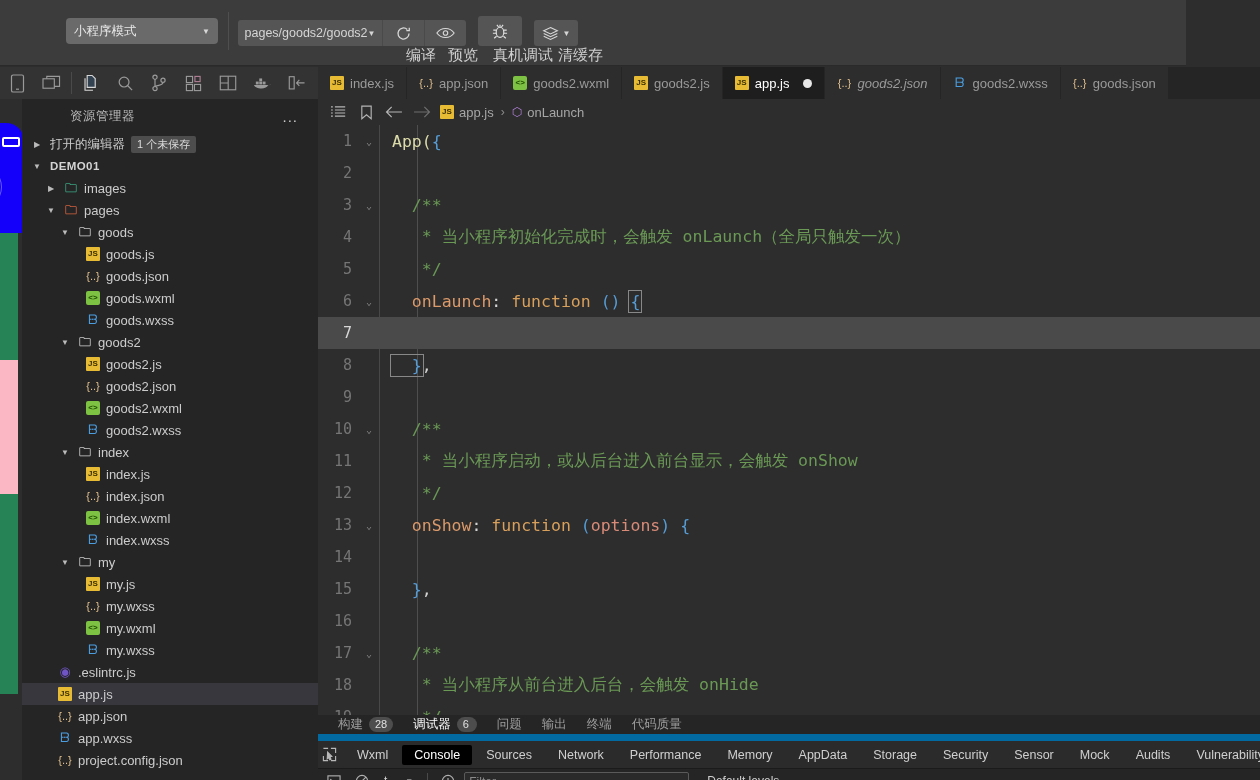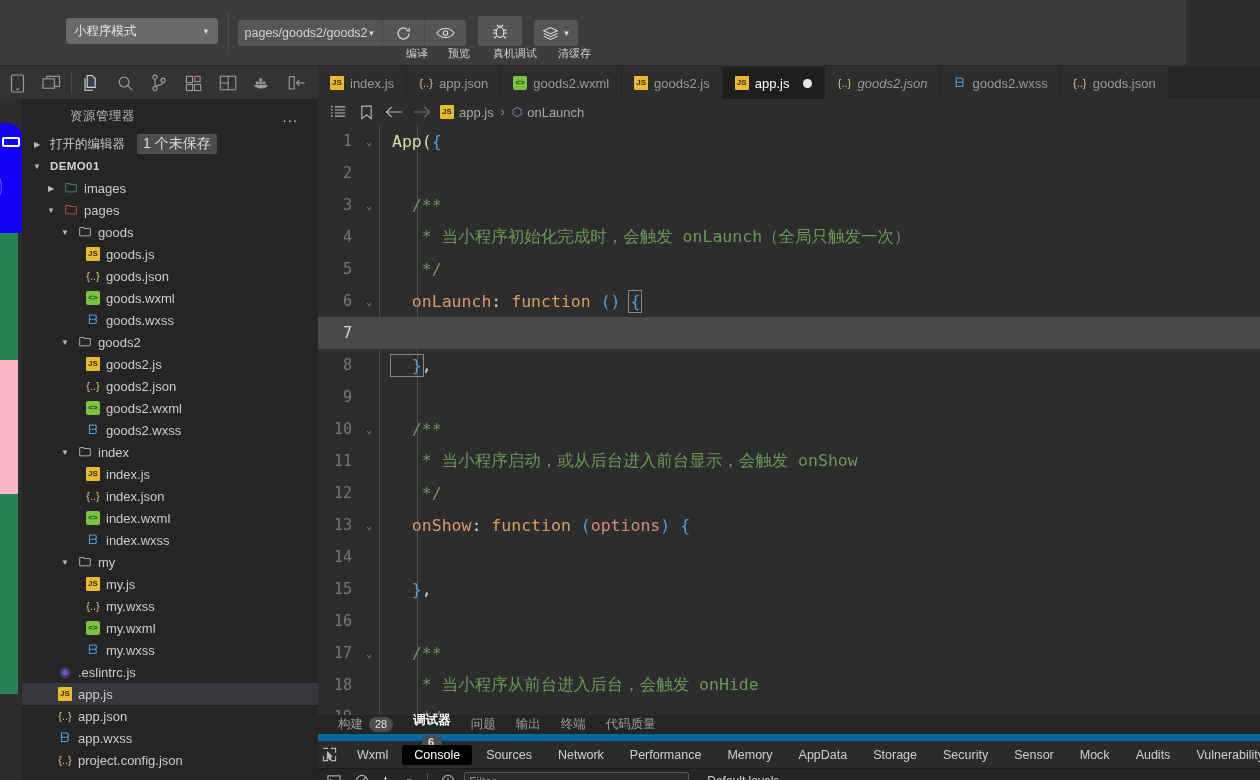--- a/index.html
+++ b/index.html
@@ -39,21 +39,21 @@
   .tb-btn { height: 26px; background: #555555; border-radius: 3px; display: flex;
     align-items: center; justify-content: center; color: #d5d5d5; position: relative; }
   .tb-path { width: 144px; padding: 0 8px; font-size: 12.5px; border-radius: 3px 0 0 3px; }
   .tb-path .caret { margin-left: auto; font-size: 8px; }
   .tb-icon { width: 42px; border-radius: 0; border-left: 1px solid #4a4a4a; }
   .tb-icon.last { border-radius: 0 3px 3px 0; }
   .tb-sep { width: 12px; background: transparent; }
   .tb-solo { width: 44px; height: 30px; margin-top: -2px; }
   .tb-solo2 { width: 44px; height: 26px; }
   .tb-labels { position: absolute; top: 46px; left: 238px; width: 400px; height: 16px;
-    font-size: 11px; color: #d0d0d0; }
+    font-size: 15px; color: #d0d0d0; }
   .tb-labels span { position: absolute; white-space: nowrap; }
   .lbl-compile { left: 168px; }
   .lbl-preview { left: 210px; }
   .lbl-realdev { left: 255px; }
   .lbl-clear   { left: 320px; }
 
   
   .activitybar { position: absolute; left: 0; top: 67px; width: 318px; height: 32px;
     background: #333333; display: flex; align-items: center; }
   .act-ico { width: 38px; height: 32px; display: flex; align-items: center; justify-content: center;
@@ -83,22 +83,22 @@
   .sidebar { position: absolute; left: 22px; top: 99px; width: 296px; height: 681px;
     background: #252526; }
   .sb-title { height: 34px; display: flex; align-items: center; padding: 0 20px 0 48px;
     color: #bbbbbb; font-size: 12.5px; letter-spacing: .5px; }
   .sb-title .dots { margin-left: auto; color: #cccccc; font-size: 15px; letter-spacing: 1px; }
   .sb-row { height: 22px; display: flex; align-items: center; gap: 6px; font-size: 13px;
     color: #cccccc; padding-right: 8px; white-space: nowrap; }
   .sb-row.selected { background: #37373d; }
   .twisty { width: 14px; text-align: center; font-size: 8px; color: #bbbbbb; flex: 0 0 14px; }
   .sb-open { color: #cccccc; font-size: 12.5px; }
-  .badge-unsaved { background: #4d4d4d; color: #dddddd; font-size: 14px; border-radius: 2px;
-    padding: 1px 6px; margin-left: 6px; }
+  .badge-unsaved { background: #4d4d4d; color: #dddddd; font-size: 11px; border-radius: 2px;
+    padding: 1px 6px; }
   .sb-caps { font-size: 11.5px; font-weight: bold; letter-spacing: .4px; color: #d4d4d4; }
 
   
   .editor { position: absolute; left: 318px; top: 99px; width: 942px; height: 616px;
     background: #2d2d2d; overflow: hidden; }
   .breadcrumbs { height: 26px; display: flex; align-items: center; gap: 0; padding-left: 6px;
     color: #a6a6a6; font-size: 13px; }
   .bc-ico { width: 28px; height: 26px; display: flex; align-items: center; justify-content: center;
     color: #b5b5b5; }
   .bc-ico.dim { color: #6e6e6e; }
@@ -127,21 +127,21 @@
   .c-plain { color: #d4d4d4; }
   .br-box  { outline: 1px solid #888; outline-offset: 1px; }
 
   
   .panel { position: absolute; left: 318px; top: 715px; width: 942px; height: 65px;
     background: #252526; }
   .panel-tabs { height: 26px; display: flex; align-items: center; gap: 0; padding-left: 10px;
     border-bottom: 7px solid #0369a1; }
   .ptab { display: flex; align-items: center; gap: 6px; padding: 0 10px; font-size: 12.5px;
     color: #9d9d9d; height: 26px; }
-  .ptab.active { color: #ffffff; font-weight: bold; flex-direction: column; }
+  .ptab.active { color: #ffffff; font-weight: normal; }
   .pcount { background: #4d4d4d; color: #e0e0e0; border-radius: 9px; font-size: 11px;
     padding: 0 6px; line-height: 15px; min-width: 20px; }
   .dt-tabs { height: 28px; display: flex; align-items: center; background: #2b2b2b;
     border-bottom: 1px solid #1b1b1b; padding-left: 4px; }
   .dt-ico { width: 26px; height: 28px; display: flex; align-items: center; justify-content: center;
     color: #b8b8b8; }
   .dt-div { width: 1px; height: 16px; background: #4a4a4a; margin: 0 4px; }
   .dtab { padding: 0 12px; height: 20px; line-height: 20px; font-size: 12.5px; color: #cfcfcf; }
   .dtab.active { background: #000000; color: #ffffff; border-radius: 2px; }
   .dt-filterbar { height: 24px; display: flex; align-items: center; background: #252526;

